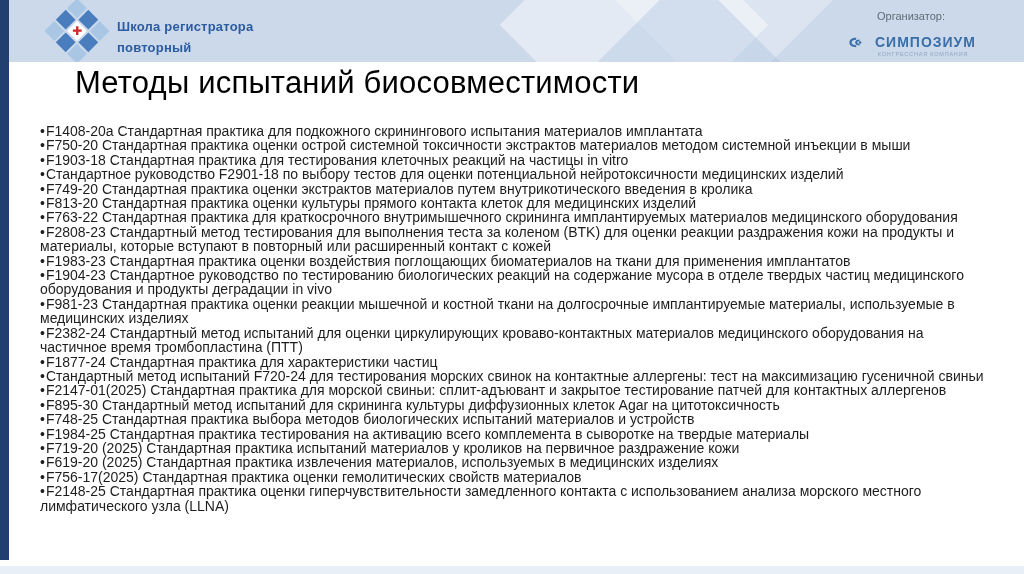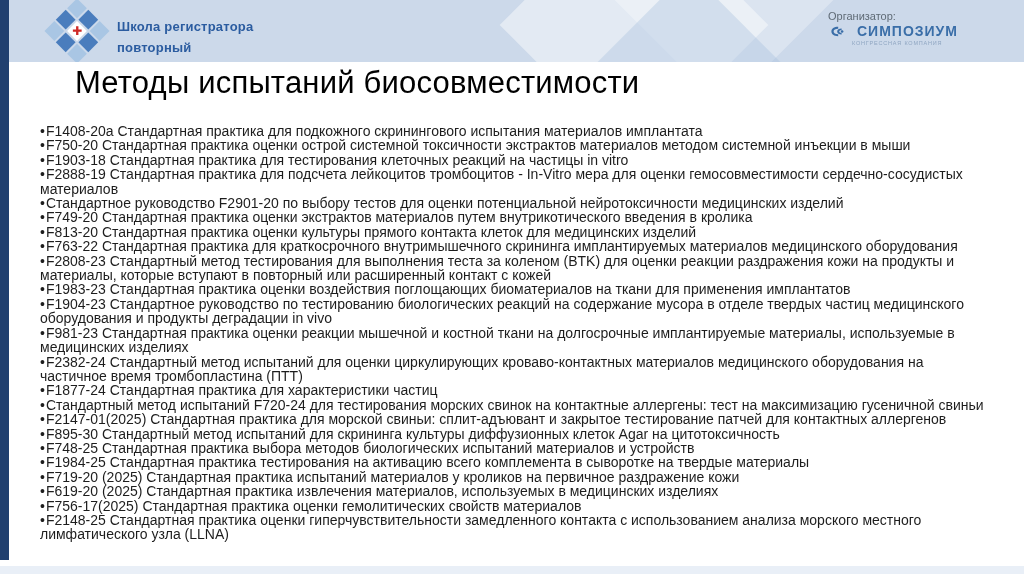--- a/index.html
+++ b/index.html
@@ -36,23 +36,23 @@
   .cell-center{background:#ffffff;position:relative;}
   .logo-cross{
     position:absolute;inset:0;display:flex;align-items:center;justify-content:center;
     transform:rotate(-45deg);color:#cf2a27;font-size:12px;font-weight:bold;line-height:1;
   }
   .logo-text{
     position:absolute;left:108px;top:16px;
     color:var(--brand,#2b5ca0);font-weight:bold;font-size:13px;line-height:21px;letter-spacing:.2px;
   }
   
-  .organizer{position:absolute;right:66px;top:10px;text-align:left;width:130px;}
+  .organizer{position:absolute;right:48px;top:10px;text-align:center;width:130px;}
   .organizer-label{color:#5f6b76;font-size:11px;}
-  .organizer-logo{margin-top:1px;display:flex;align-items:center;gap:12px;color:var(--symposium,#3a6ea8);}
+  .organizer-logo{margin-top:12px;display:flex;align-items:center;gap:12px;color:var(--symposium,#3a6ea8);}
   .organizer-name{font-size:14px;font-weight:bold;letter-spacing:1px;}
   .organizer-sub{margin-top:1px;margin-left:24px;font-size:5.5px;color:#8fa6c2;letter-spacing:.8px;white-space:nowrap;}
 
   
   .slide-title{
     position:absolute;left:75px;top:62px;
     font-size:31px;line-height:42px;color:#000000;letter-spacing:.2px;
   }
   
   .standards-list{
@@ -110,23 +110,22 @@
 <div class="slide-title">Методы испытаний биосовместимости</div>
 
 <div class="standards-list">
 
     <div class="std-item"><span class="bullet">•</span><span>F1408-20a Стандартная практика для подкожного скринингового испытания материалов имплантата</span></div>
 
     <div class="std-item"><span class="bullet">•</span><span>F750-20 Стандартная практика оценки острой системной токсичности экстрактов материалов методом системной инъекции в мыши</span></div>
 
     <div class="std-item"><span class="bullet">•</span><span>F1903-18 Стандартная практика для тестирования клеточных реакций на частицы in vitro</span></div>
 
-    <div class="std-item"><span class="bullet">•</span><span>F2888-19 Стандартная практика для подсчета лейкоцитов тромбоцитов - In-Vitro мера для оценки гемосовместимости сердечно-сосудистых материалов</span></div>
 
-    <div class="std-item"><span class="bullet">•</span><span>Стандартное руководство F2901-20 по выбору тестов для оценки потенциальной нейротоксичности медицинских изделий</span></div>
+    <div class="std-item"><span class="bullet">•</span><span>Стандартное руководство F2901-18 по выбору тестов для оценки потенциальной нейротоксичности медицинских изделий</span></div>
 
     <div class="std-item"><span class="bullet">•</span><span>F749-20 Стандартная практика оценки экстрактов материалов путем внутрикотического введения в кролика</span></div>
 
     <div class="std-item"><span class="bullet">•</span><span>F813-20 Стандартная практика оценки культуры прямого контакта клеток для медицинских изделий</span></div>
 
     <div class="std-item"><span class="bullet">•</span><span>F763-22 Стандартная практика для краткосрочного внутримышечного скрининга имплантируемых материалов медицинского оборудования</span></div>
 
     <div class="std-item"><span class="bullet">•</span><span>F2808-23 Стандартный метод тестирования для выполнения теста за коленом (BTK) для оценки реакции раздражения кожи на продукты и материалы, которые вступают в повторный или расширенный контакт с кожей</span></div>
 
     <div class="std-item"><span class="bullet">•</span><span>F1983-23 Стандартная практика оценки воздействия поглощающих биоматериалов на ткани для применения имплантатов</span></div>

